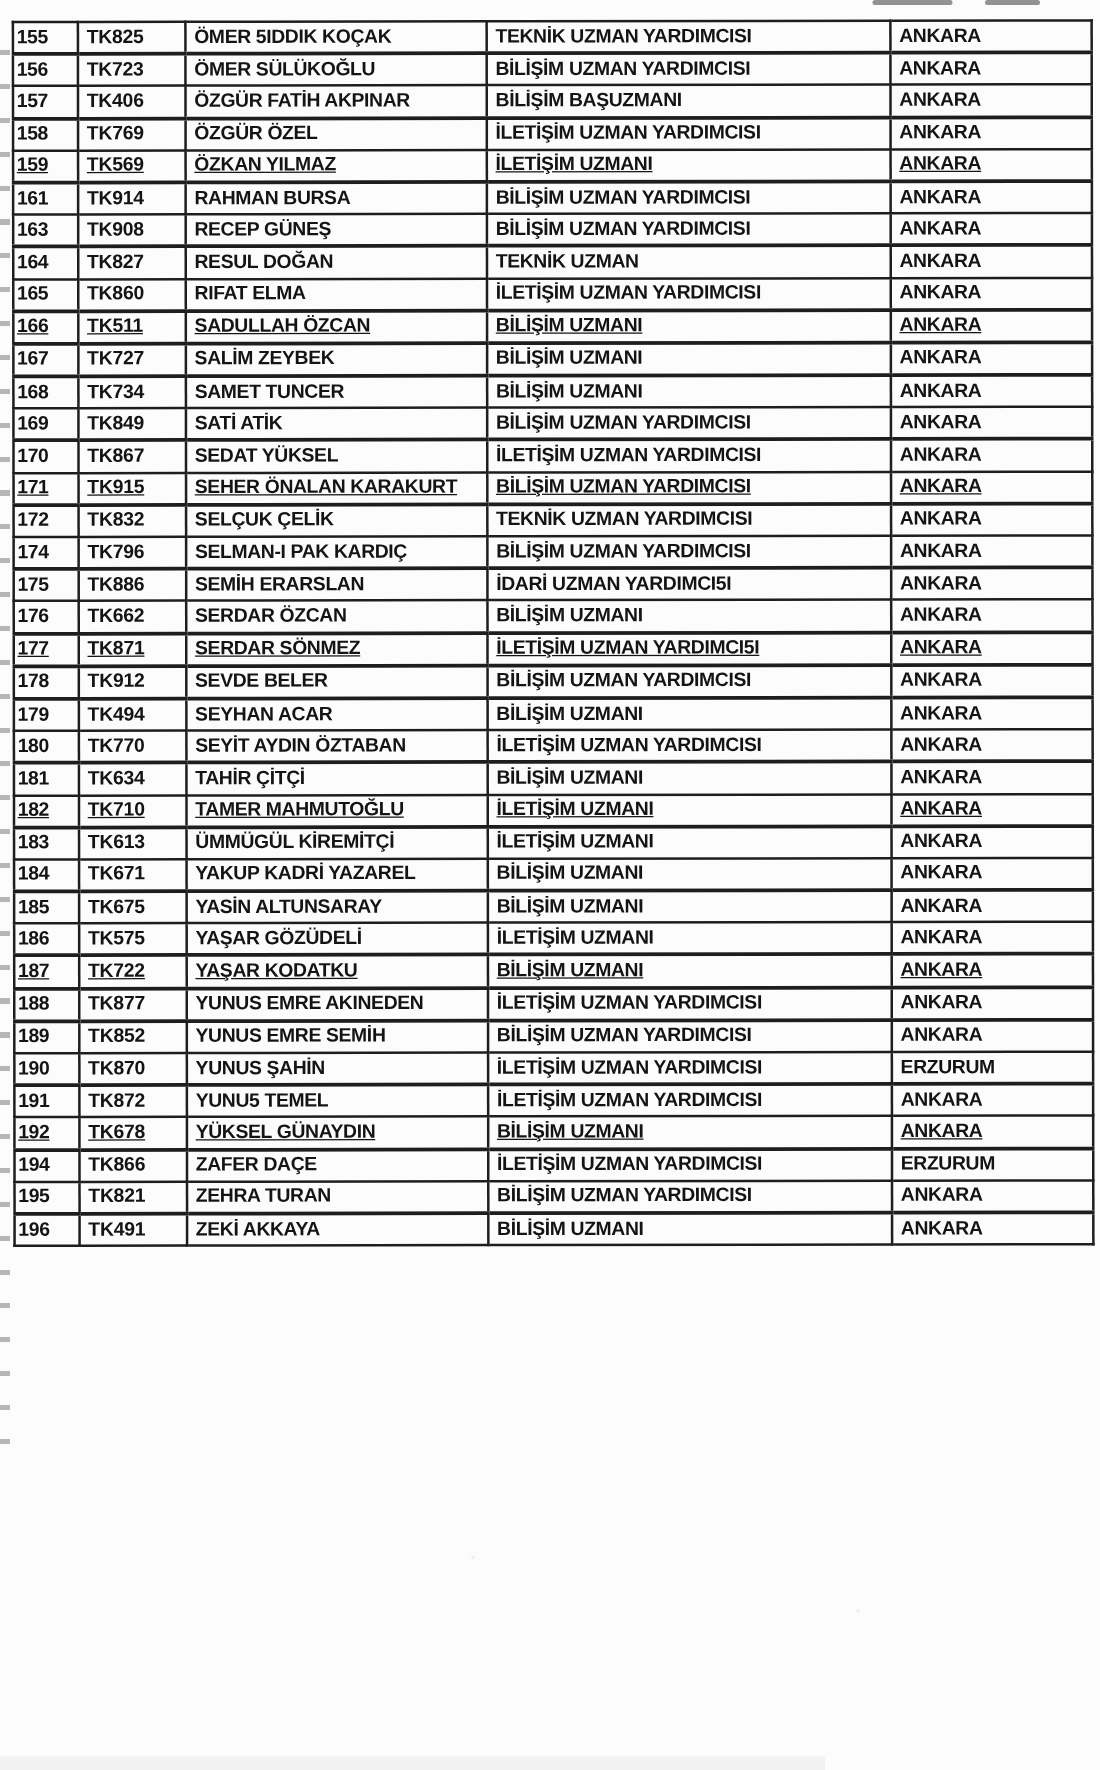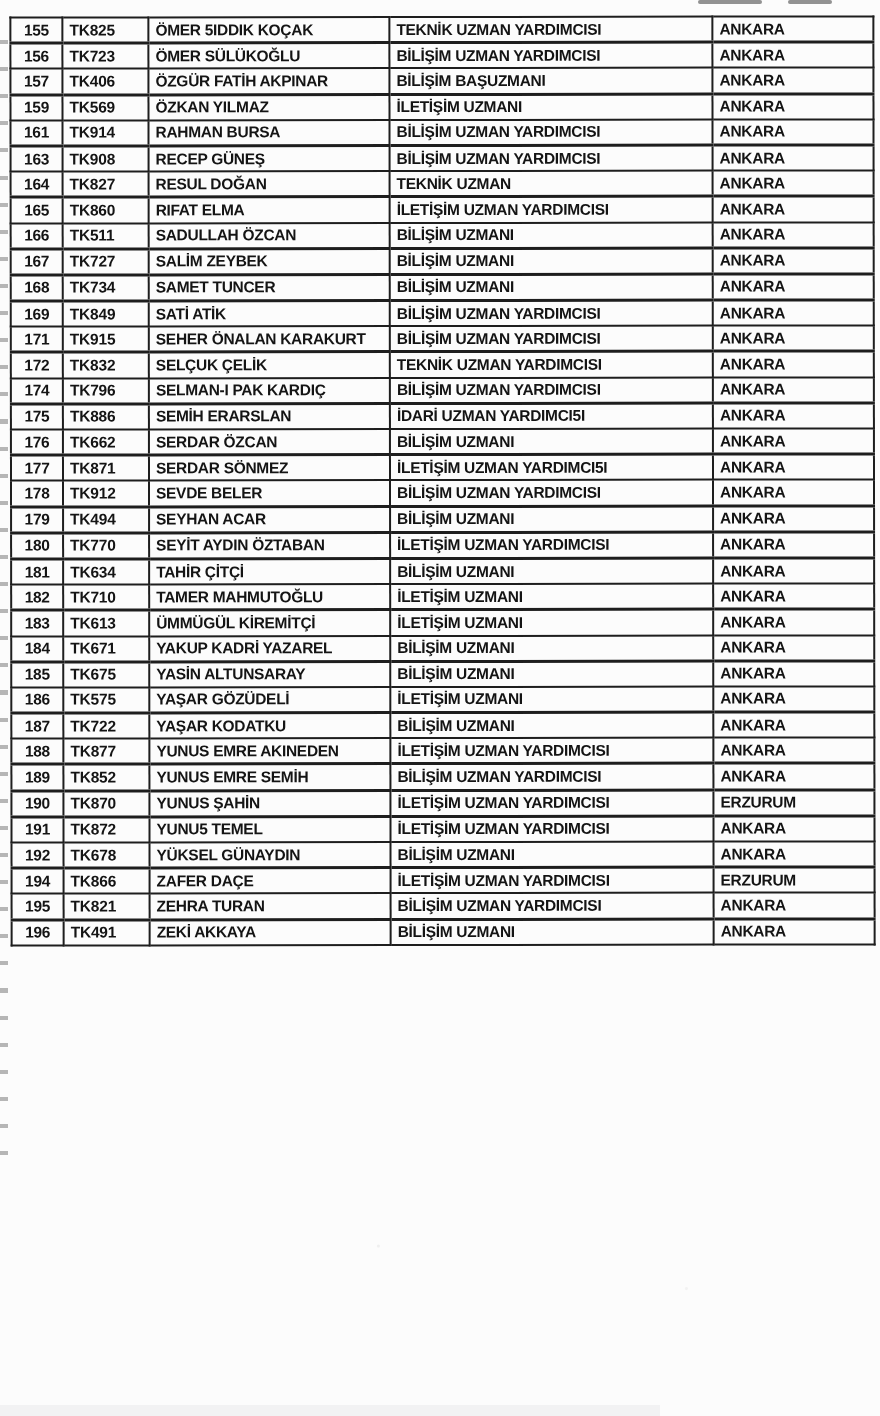--- a/index.html
+++ b/index.html
@@ -44,23 +44,23 @@
     font-size: 15.5px;
     font-weight: 700;
     letter-spacing: -0.3px;
     color: #141414;
     white-space: nowrap;
     overflow: hidden;
     vertical-align: middle;
   }
   
   .personnel-table tr:nth-child(2n) td  { border-top-width: 3px; }
-  .personnel-table tr:nth-child(5n) td  { border-bottom-width: 3px; }
+  .personnel-table tr:nth-child(5n) td  { border-bottom-width: 3px; text-decoration: underline; }
   .personnel-table td.cell-no {
-    text-align: center;
+    text-align: left;
     padding: 0 2px;
   }
   .personnel-table td.cell-code { letter-spacing: -0.2px; }
   
   .margin-ticks {
     position: absolute;
     left: 0;
     top: 17px;
     width: 8px;
     height: 1140px;
@@ -126,20 +126,27 @@
   </tr>
 
   <tr>
     <td class="cell-no">157</td>
     <td class="cell-code">TK406</td>
     <td class="cell-name">ÖZGÜR FATİH AKPINAR</td>
     <td class="cell-title">BİLİŞİM BAŞUZMANI</td>
     <td class="cell-city">ANKARA</td>
   </tr>
 
+  <tr>
+    <td class="cell-no">158</td>
+    <td class="cell-code">TK769</td>
+    <td class="cell-name">ÖZGÜR ÖZEL</td>
+    <td class="cell-title">İLETİŞİM UZMAN YARDIMCISI</td>
+    <td class="cell-city">ANKARA</td>
+  </tr>
 
   <tr>
     <td class="cell-no">159</td>
     <td class="cell-code">TK569</td>
     <td class="cell-name">ÖZKAN YILMAZ</td>
     <td class="cell-title">İLETİŞİM UZMANI</td>
     <td class="cell-city">ANKARA</td>
   </tr>
 
 
@@ -201,20 +208,27 @@
   </tr>
 
   <tr>
     <td class="cell-no">169</td>
     <td class="cell-code">TK849</td>
     <td class="cell-name">SATİ ATİK</td>
     <td class="cell-title">BİLİŞİM UZMAN YARDIMCISI</td>
     <td class="cell-city">ANKARA</td>
   </tr>
 
+  <tr>
+    <td class="cell-no">170</td>
+    <td class="cell-code">TK867</td>
+    <td class="cell-name">SEDAT YÜKSEL</td>
+    <td class="cell-title">İLETİŞİM UZMAN YARDIMCISI</td>
+    <td class="cell-city">ANKARA</td>
+  </tr>
 
   <tr>
     <td class="cell-no">171</td>
     <td class="cell-code">TK915</td>
     <td class="cell-name">SEHER ÖNALAN KARAKURT</td>
     <td class="cell-title">BİLİŞİM UZMAN YARDIMCISI</td>
     <td class="cell-city">ANKARA</td>
   </tr>
 
   <tr>

